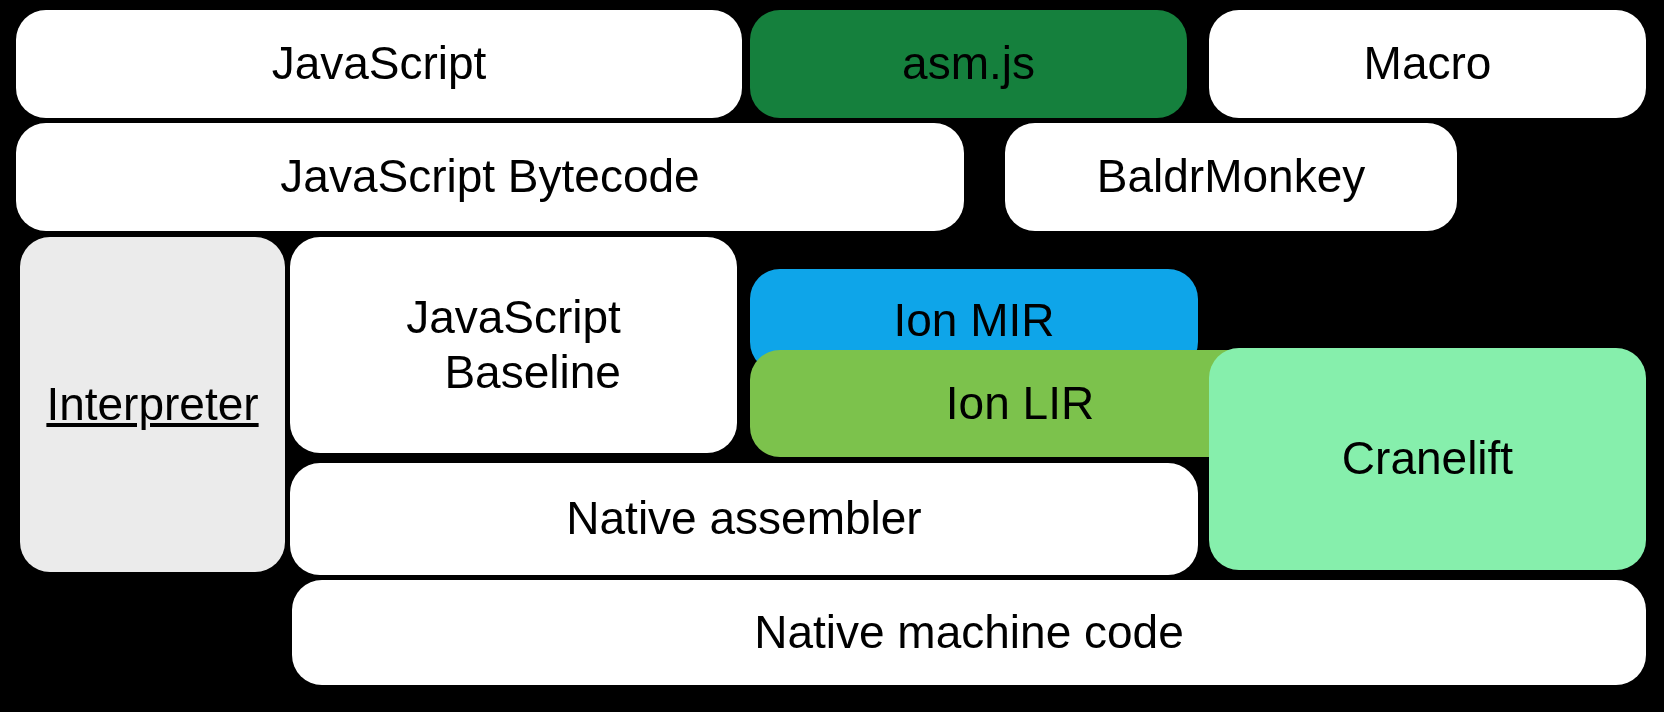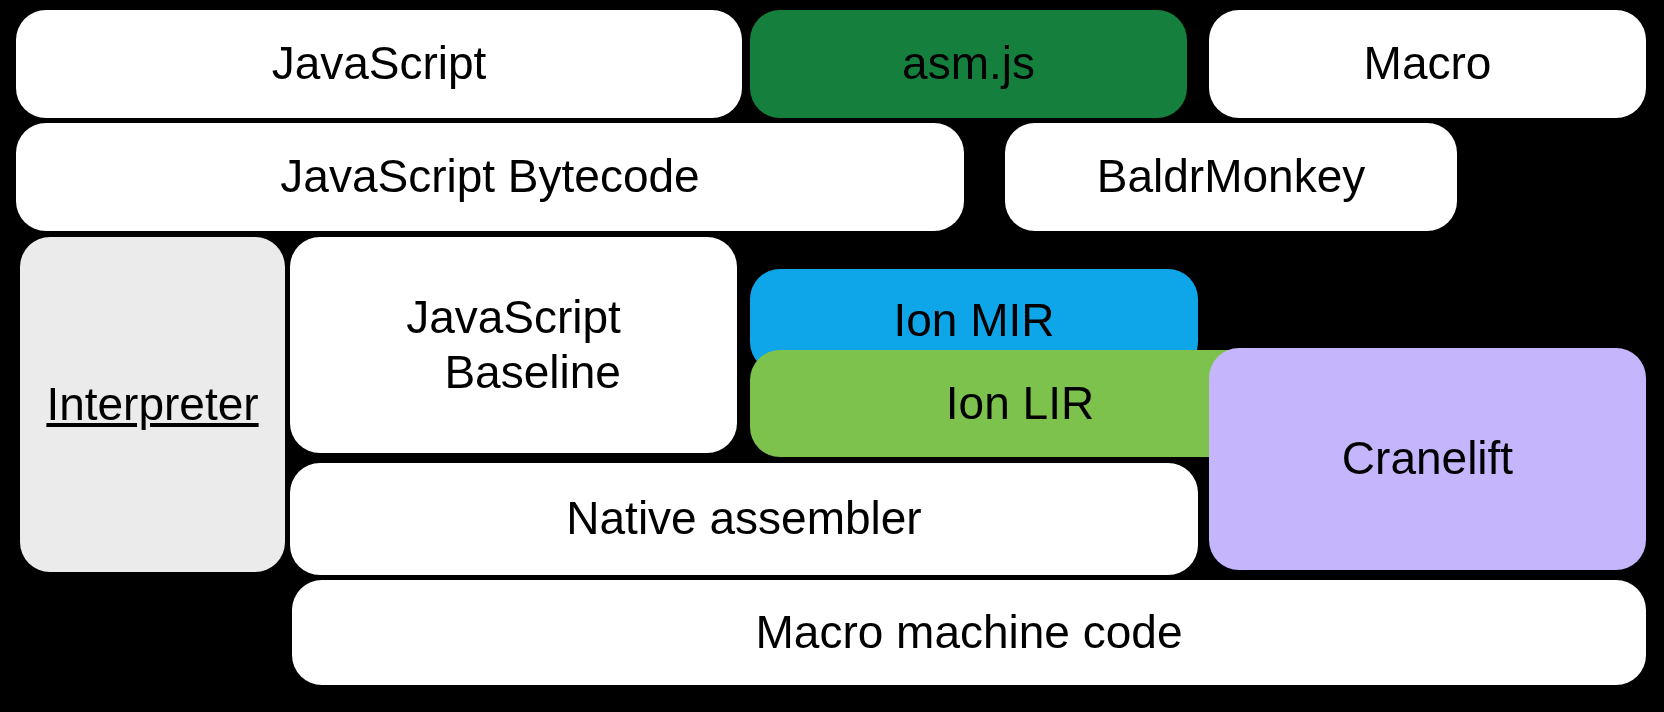--- a/index.html
+++ b/index.html
@@ -54,18 +54,18 @@
   <div class="box" id="b-wasm" style="background-color: rgb(255, 255, 255);">Macro</div>
 
   <div class="box" id="b-bytecode" style="background-color: rgb(255, 255, 255);">JavaScript Bytecode</div>
   <div class="box" id="b-baldr" style="background-color: rgb(255, 255, 255);">BaldrMonkey</div>
 
   <div class="box" id="b-interp" style="background-color: rgb(235, 235, 235);">Interpreter</div>
   <div class="box" id="b-baseline" style="background-color: rgb(255, 255, 255);">JavaScript
 Baseline</div>
   <div class="box" id="b-ionmir" style="background-color: #0ea5e9; margin-top: 32px;">Ion MIR</div>
   <div class="box" id="b-ionlir" style="background-color: rgb(124, 194, 76);">Ion LIR</div>
-  <div class="box" id="b-cranelift" style="background-color: #c4b5fd;">Cranelift</div>
+  <div class="box" id="b-cranelift" style="background-color: #86efac;">Cranelift</div>
 
   <div class="box" id="b-macro" style="background-color: rgb(255, 255, 255);">Native assembler</div>
-  <div class="box" id="b-native" style="background-color: rgb(255, 255, 255);">Macro machine code</div>
+  <div class="box" id="b-native" style="background-color: rgb(255, 255, 255);">Native machine code</div>
 
 </div>
 
 </body></html>

